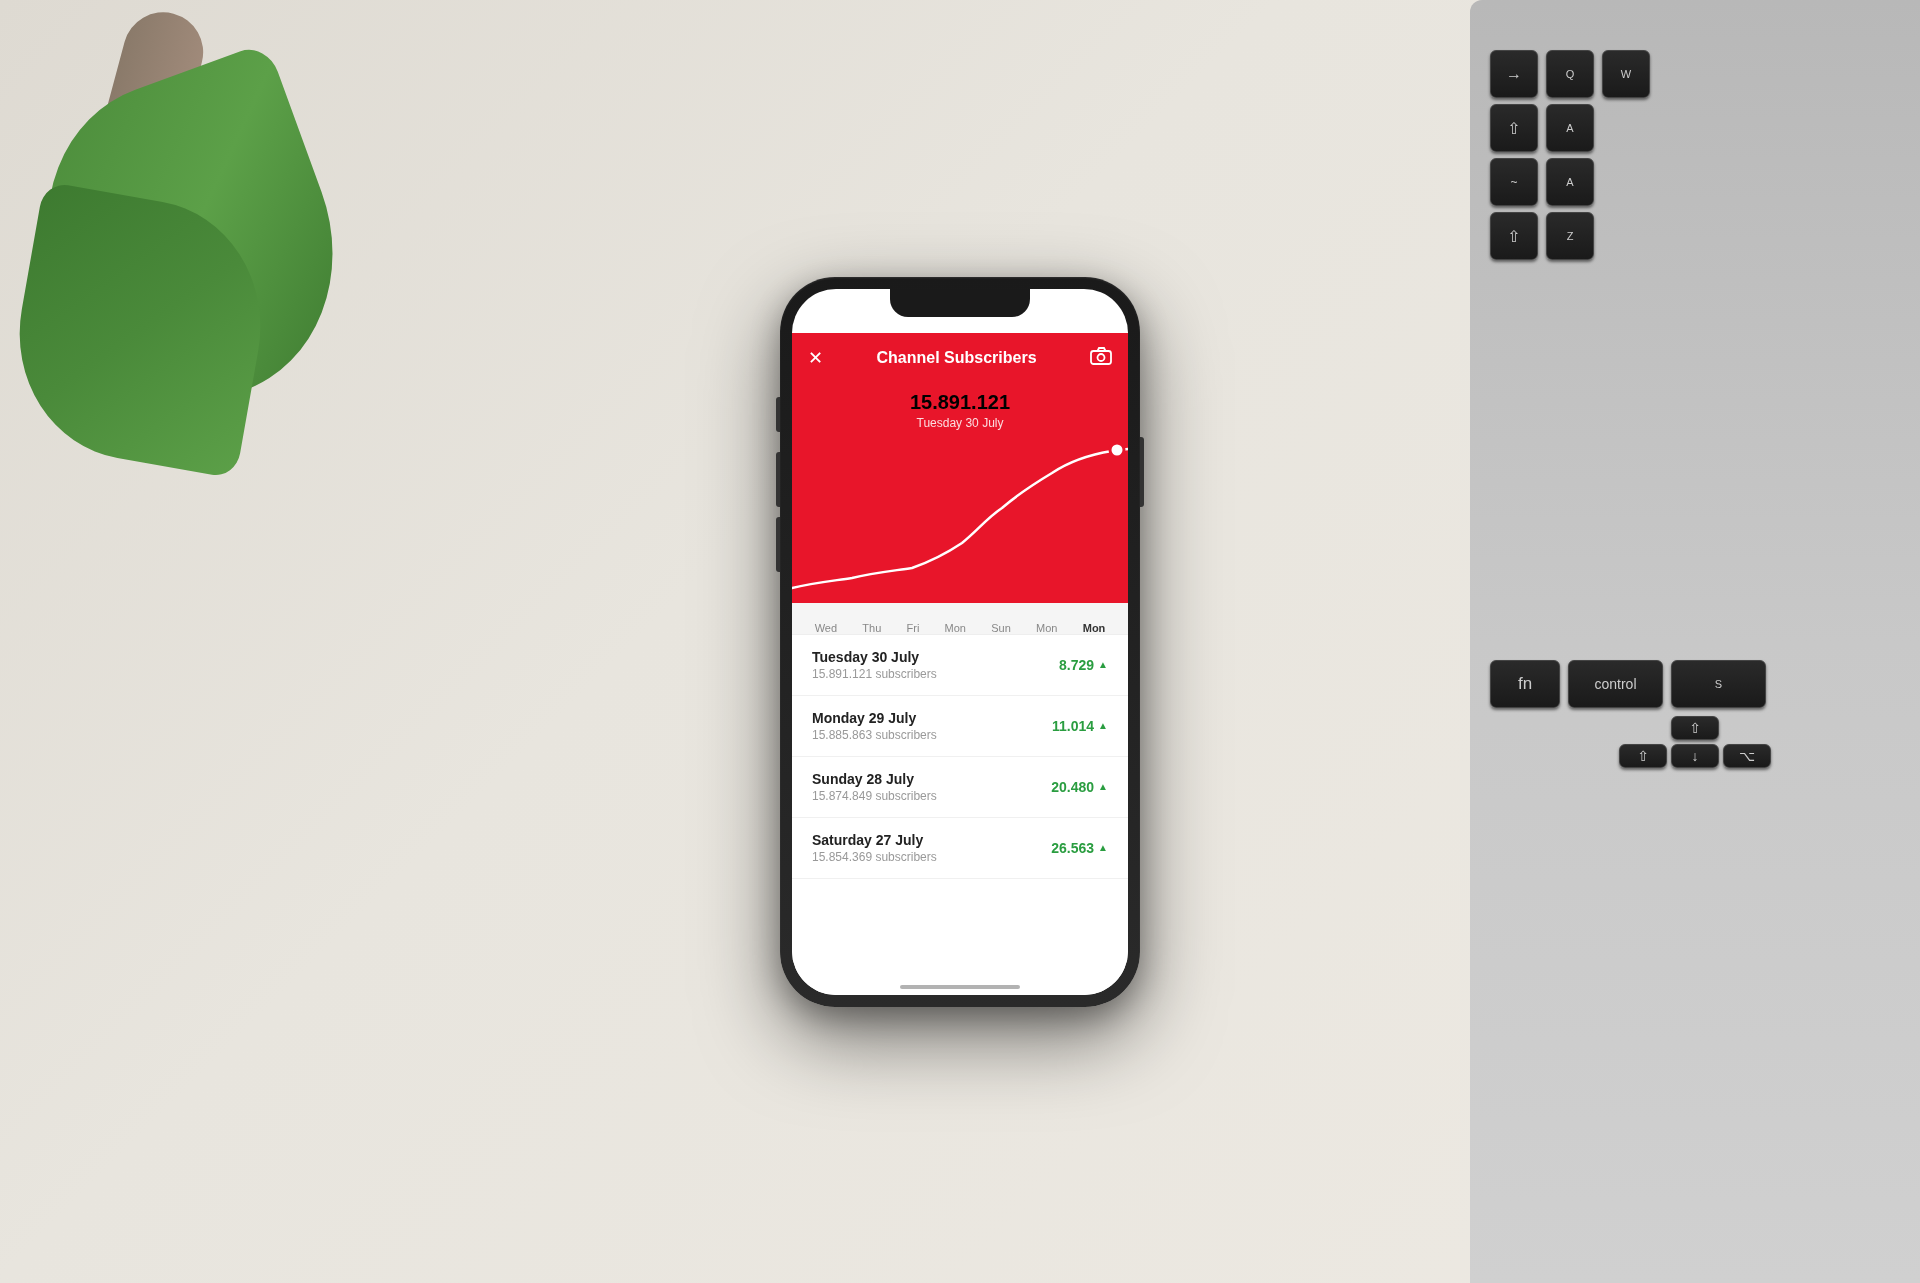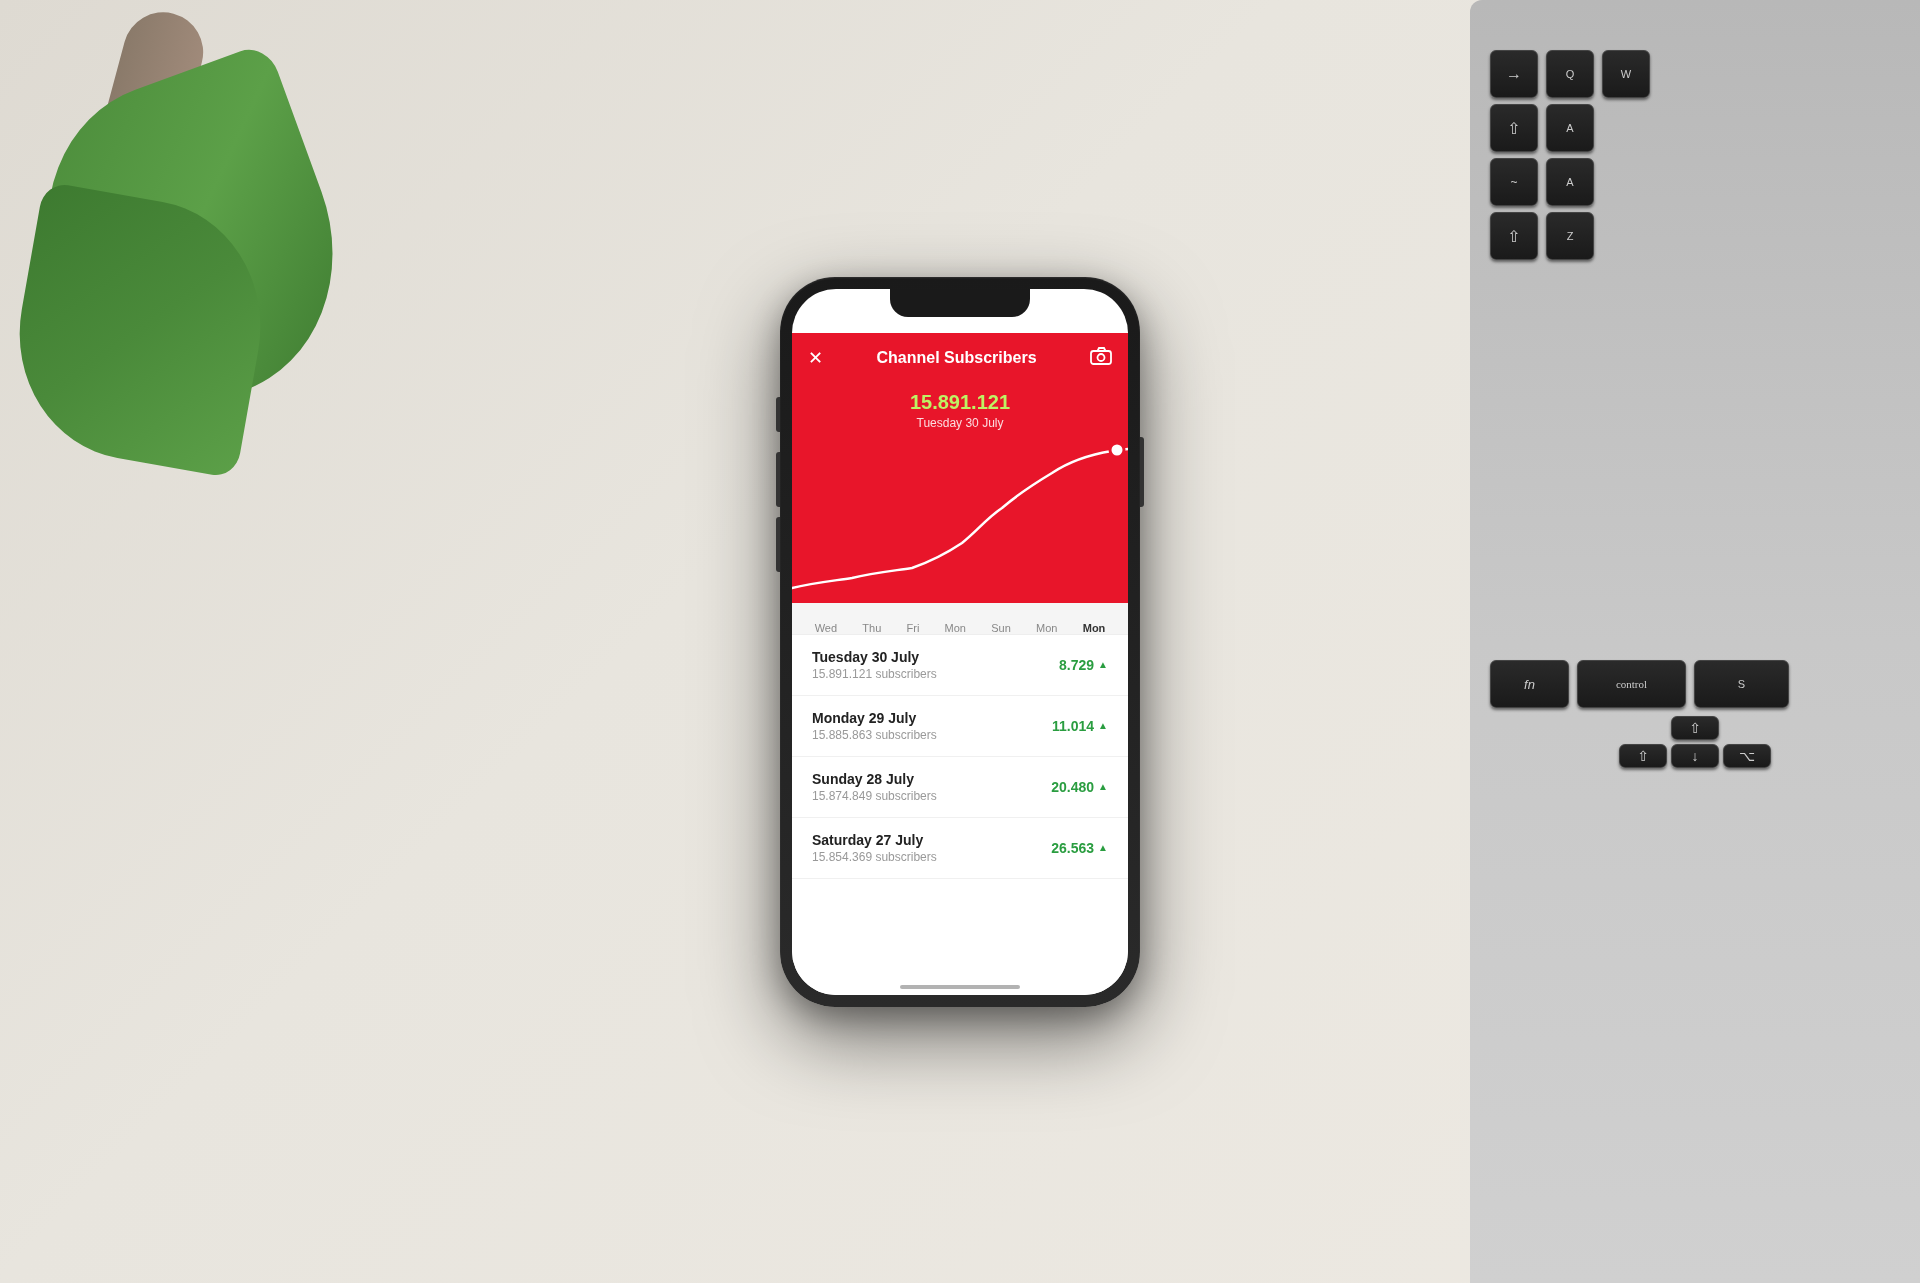--- a/index.html
+++ b/index.html
@@ -255,21 +255,21 @@
       background: #e8152a;
       overflow: hidden;
     }
 
     .chart-stats {
       text-align: center;
       padding-top: 8px;
     }
 
     .chart-main-number {
-      color: #bef264;
+      color: #000000;
       font-size: 20px;
       font-weight: 700;
       text-align: center;
     }
 
     .chart-date {
       color: rgba(255,255,255,0.85);
       font-size: 12px;
       margin-top: 2px;
     }
@@ -458,22 +458,22 @@
       <div class="key key-small" style="font-size:12px;">~</div>
       <div class="key key-small">A</div>
     </div>
 
     <div class="keyboard-row" style="gap: 8px;">
       <div class="key key-small" style="font-size:16px;">⇧</div>
       <div class="key key-small">Z</div>
     </div>
 
     <div class="keyboard-row" style="margin-top: 400px; gap: 8px;">
-      <div class="key" style="width:79px;height:48px;font-size:13px;font-style:italic;">fn</div>
-      <div class="key" style="width:109px;height:48px;font-size:11px;font-family:Liberation Serif, serif;">control</div>
+      <div class="key" style="width:70px;height:48px;font-size:17px;">fn</div>
+      <div class="key" style="width:95px;height:48px;font-size:14px;">control</div>
       <div class="key" style="width:95px;height:48px;font-size:11px;">S</div>
     </div>
 
     <div style="margin-top: 8px; display: flex; flex-direction: column; gap: 4px; margin-left: 0;">
       <div style="display:flex; gap:4px; justify-content: center;">
         <div class="key key-small" style="font-size:14px; width:48px; height:24px;">⇧</div>
       </div>
       <div style="display:flex; gap:4px; justify-content: center;">
         <div class="key key-small" style="font-size:14px; width:48px; height:24px;">⇧</div>
         <div class="key key-small" style="font-size:14px; width:48px; height:24px;">↓</div>

